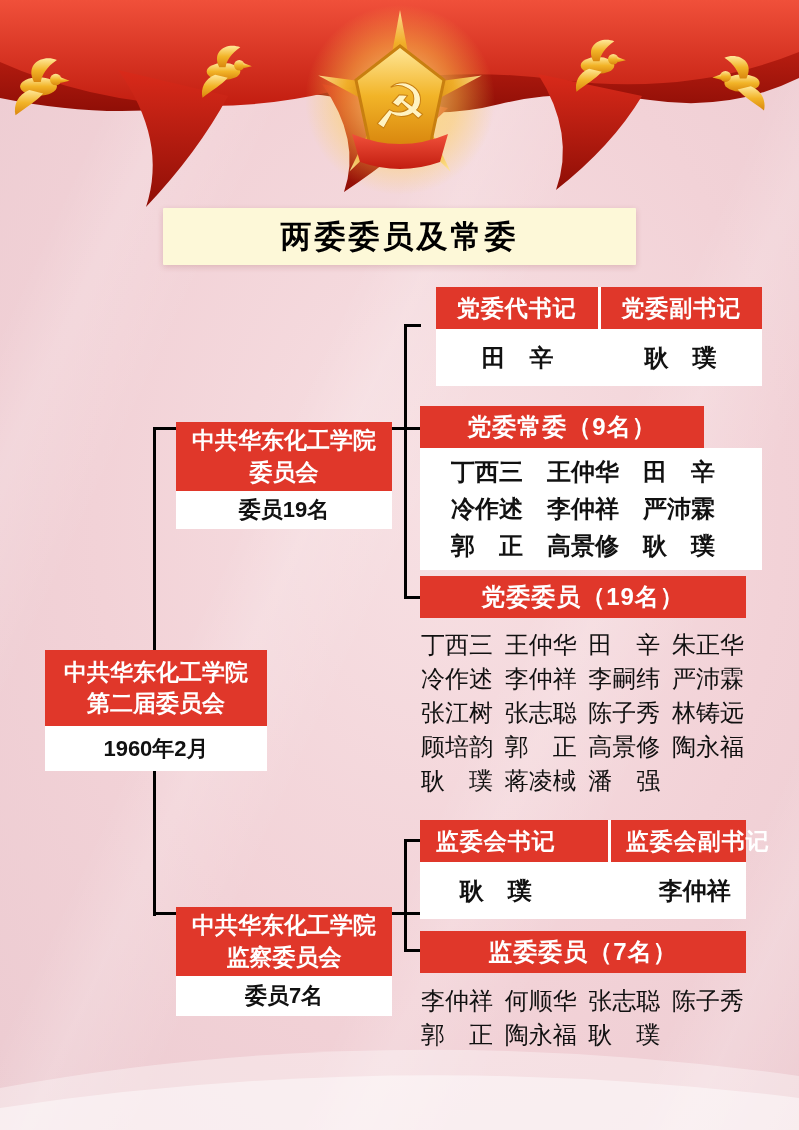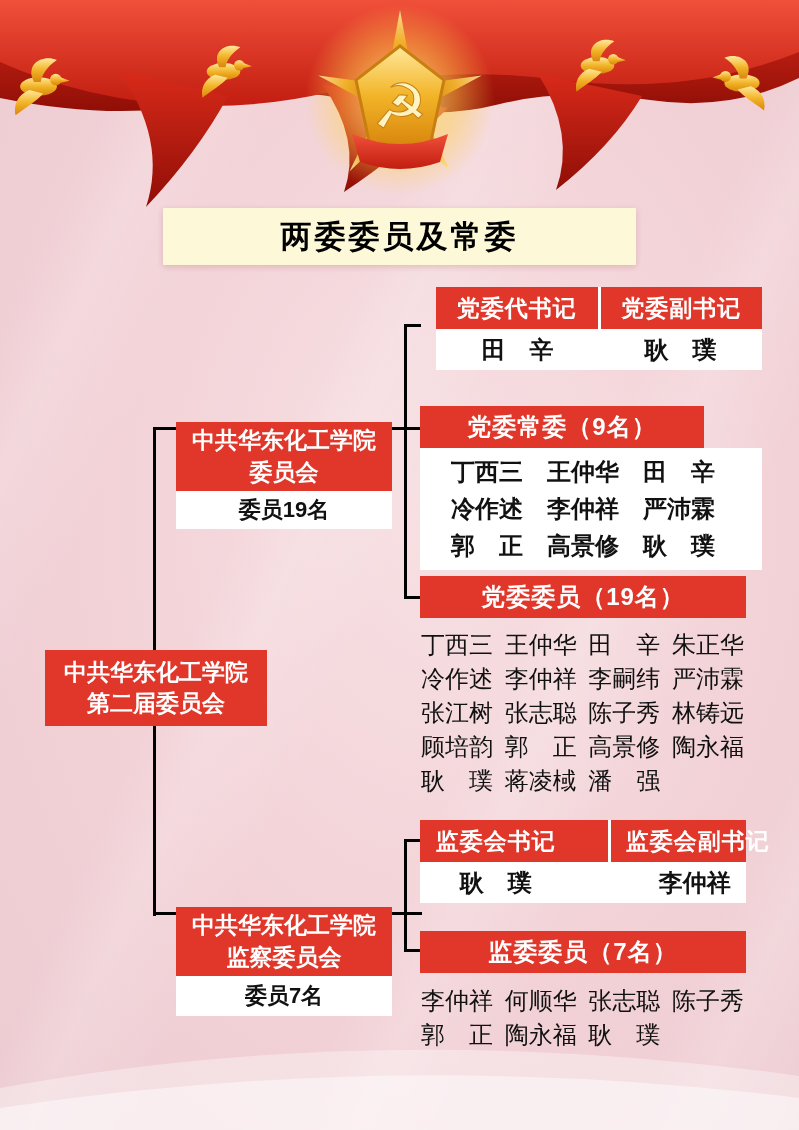--- a/index.html
+++ b/index.html
@@ -46,21 +46,21 @@
     position:absolute;z-index:3;background:#e0372a;color:#fff;font-weight:bold;
     display:flex;align-items:center;justify-content:center;font-size:24px;letter-spacing:1px;
   }
   .split-box{position:absolute;z-index:3;}
   .split-header{display:flex;height:42px;background:#e0372a;}
   .split-header .cell{
     flex:1;display:flex;align-items:center;justify-content:center;
     color:#fff;font-weight:bold;font-size:23px;letter-spacing:1px;
   }
   .split-header .cell + .cell{border-left:3px solid #fff;}
-  .split-values{display:flex;height:41px;background:#fff;}
+  .split-values{display:flex;height:57px;background:#fff;}
   .split-values .cell{
     flex:1;display:flex;align-items:center;justify-content:center;
     color:#111;font-weight:bold;font-size:24px;
   }
   .sp46{flex:0 0 46.5% !important;}
   .sp54{flex:0 0 53.5% !important;margin-left:36px;}
 
   .white-list{
     position:absolute;z-index:3;background:#fff;text-align:center;
     padding:5px 16px 6px 0;
@@ -156,20 +156,21 @@
   <div class="line" style="left:392px;top:912px;width:30px;height:3px;"></div>
   <div class="line" style="left:404px;top:840px;width:3px;height:112px;"></div>
   <div class="line" style="left:404px;top:839px;width:17px;height:3px;"></div>
   <div class="line" style="left:404px;top:949px;width:17px;height:3px;"></div>
 
   <div class="node" style="left:45px;top:622px;width:222px;">
     <div class="red-box" style="height:76px;">
       <div>中共华东化工学院</div>
       <div>第二届委员会</div>
     </div>
+    <div class="white-box" style="height:45px;">1960年2月</div>
   </div>
 
   <div class="node" style="left:176px;top:394px;width:216px;">
     <div class="red-box" style="height:69px;">
       <div>中共华东化工学院</div>
       <div>委员会</div>
     </div>
     <div class="white-box" style="height:38px;">委员19名</div>
   </div>
 

